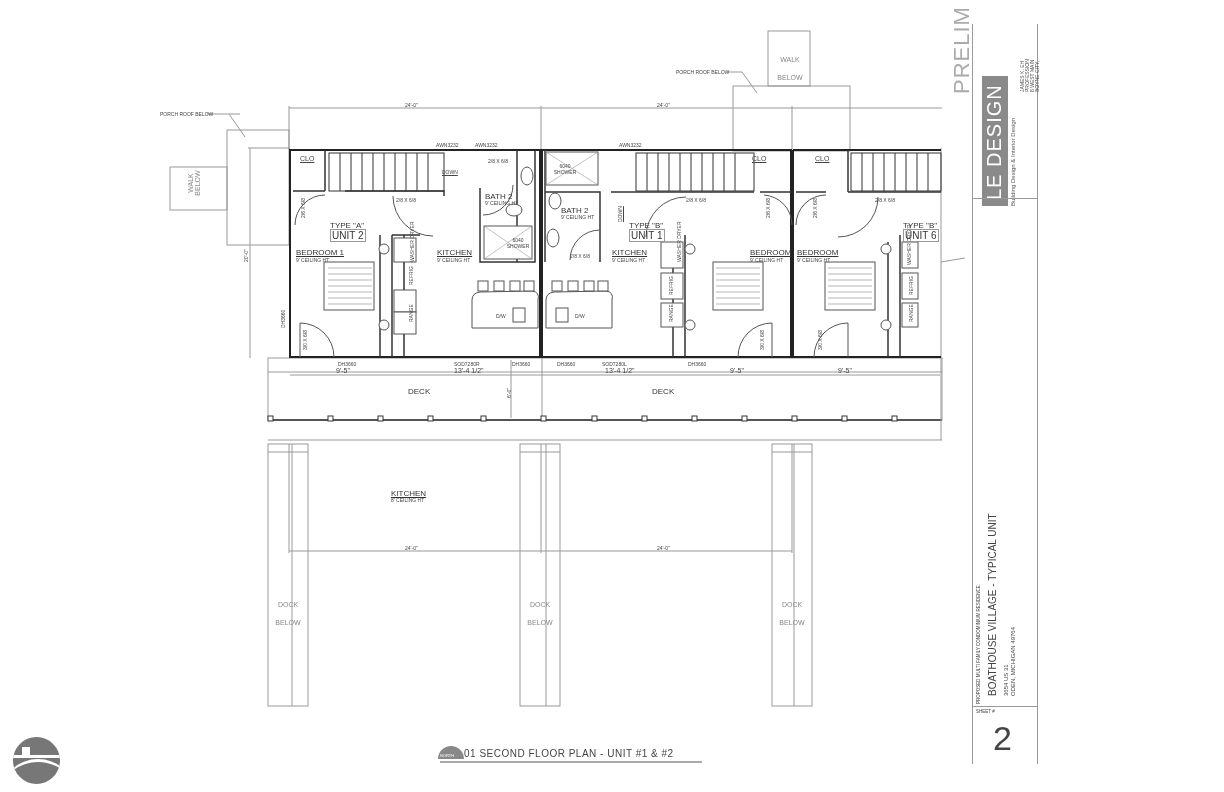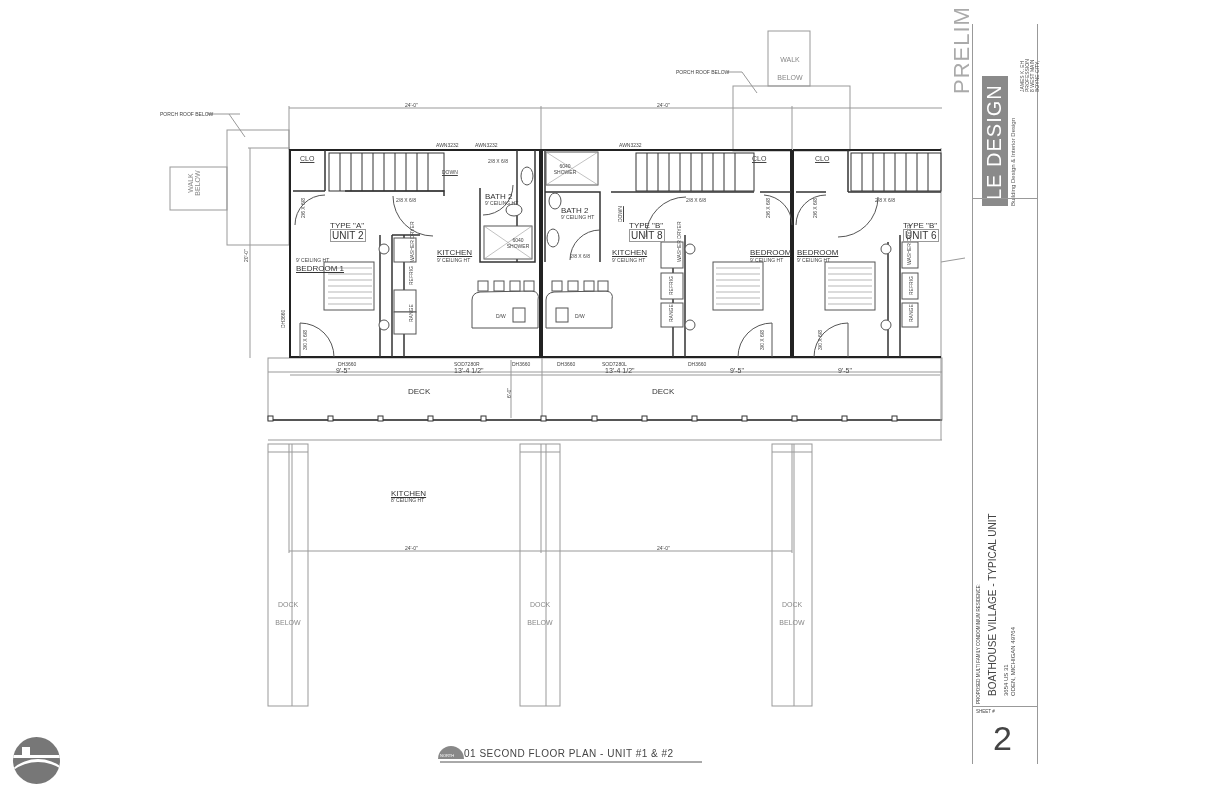--- a/index.html
+++ b/index.html
@@ -299,29 +299,29 @@
 <span class="t tiny rot" style="left:668px;top:295px;">REFRIG</span>
 <span class="t tiny rot" style="left:908px;top:295px;">REFRIG</span>
 <span class="t tiny rot" style="left:408px;top:322px;">RANGE</span>
 <span class="t tiny rot" style="left:668px;top:322px;">RANGE</span>
 <span class="t tiny rot" style="left:908px;top:322px;">RANGE</span>
 <span class="t tiny" style="left:496px;top:313px;">D/W</span>
 <span class="t tiny" style="left:575px;top:313px;">D/W</span>
 
 <span class="t lbl" style="left:330px;top:221px;">TYPE "A"</span>
 <span class="t unit" style="left:330px;top:229px;border:1px solid #999;padding:0 1px;">UNIT 2</span>
-<span class="t room" style="left:296px;top:264px;">BEDROOM 1</span>
+<span class="t room" style="left:296px;top:248px;">BEDROOM 1</span>
 <span class="t tiny" style="left:296px;top:257px;">9' CEILING HT</span>
 <span class="t room" style="left:437px;top:248px;">KITCHEN</span>
 <span class="t tiny" style="left:437px;top:257px;">9' CEILING HT</span>
 <span class="t lbl" style="left:485px;top:192px;">BATH 2</span>
 <span class="t tiny" style="left:485px;top:200px;">9' CEILING HT</span>
 
 <span class="t lbl" style="left:629px;top:221px;">TYPE "B"</span>
-<span class="t unit" style="left:629px;top:229px;border:1px solid #999;padding:0 1px;">UNIT 8</span>
+<span class="t unit" style="left:629px;top:229px;border:1px solid #999;padding:0 1px;">UNIT 1</span>
 <span class="t room" style="left:612px;top:248px;">KITCHEN</span>
 <span class="t tiny" style="left:612px;top:257px;">9' CEILING HT</span>
 <span class="t room" style="left:750px;top:248px;">BEDROOM</span>
 <span class="t tiny" style="left:750px;top:257px;">9' CEILING HT</span>
 <span class="t lbl" style="left:561px;top:206px;">BATH 2</span>
 <span class="t tiny" style="left:561px;top:214px;">9' CEILING HT</span>
 
 <span class="t lbl" style="left:903px;top:221px;">TYPE "B"</span>
 <span class="t unit" style="left:903px;top:229px;border:1px solid #999;padding:0 1px;">UNIT 6</span>
 <span class="t room" style="left:797px;top:248px;">BEDROOM</span>

